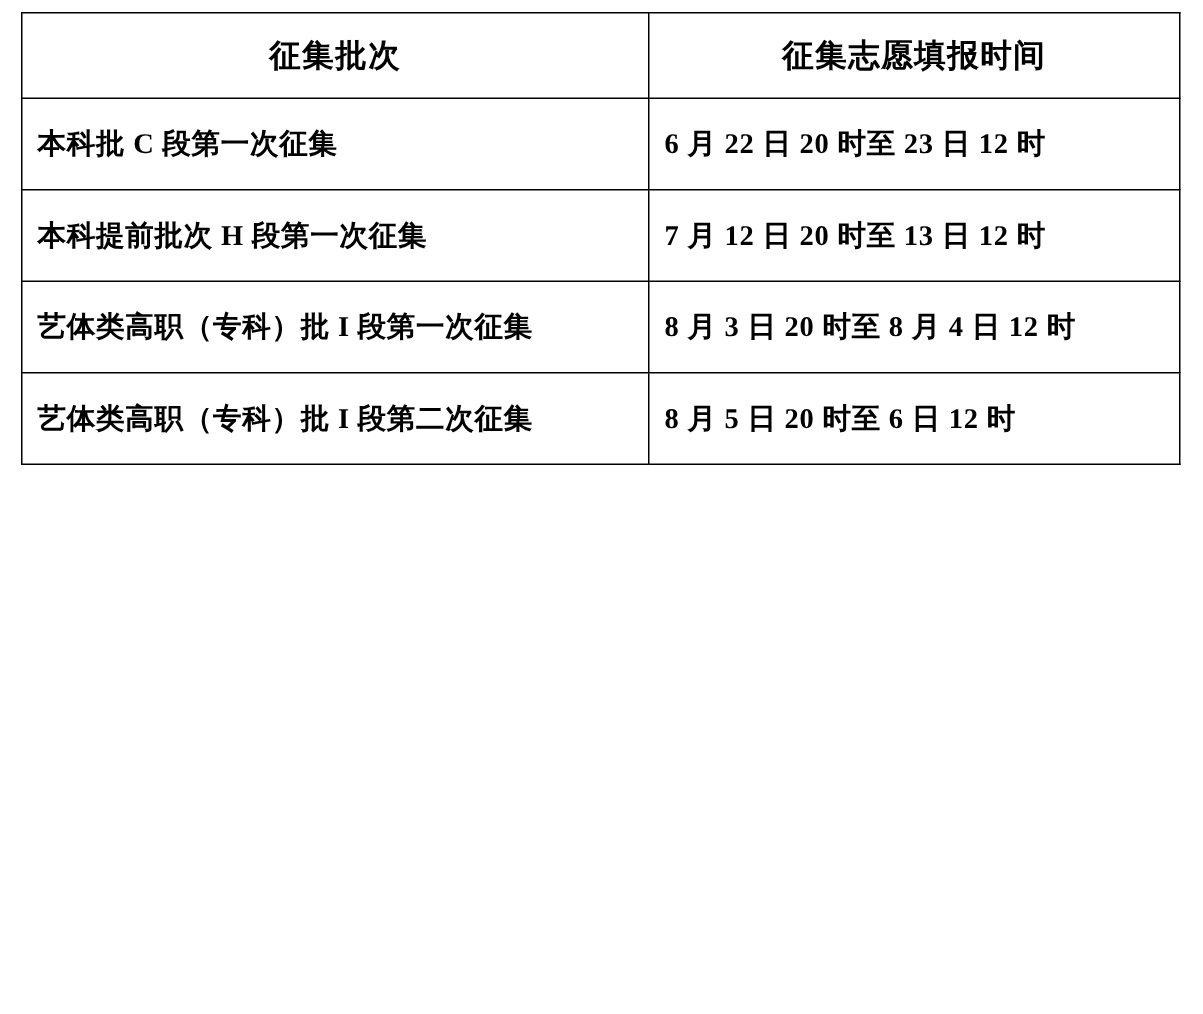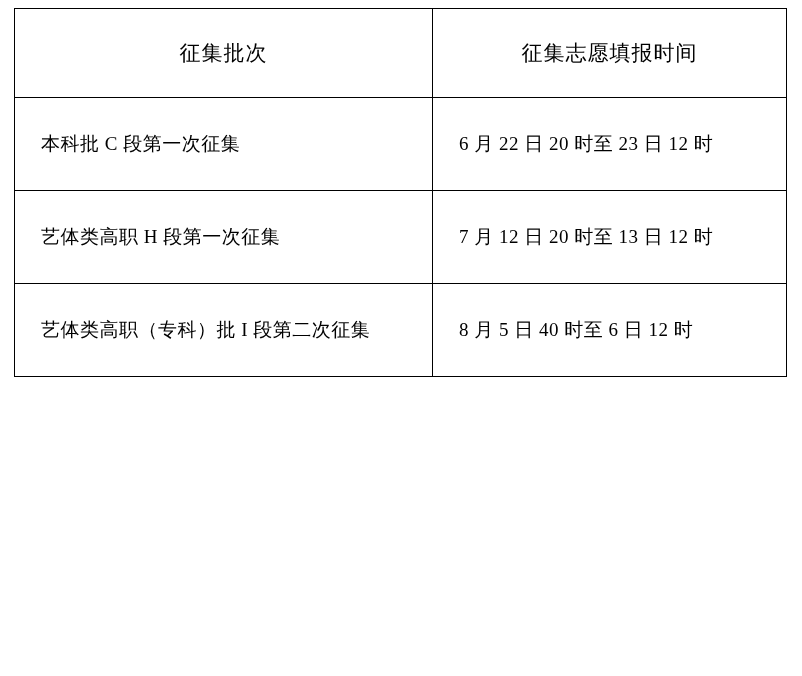--- a/index.html
+++ b/index.html
@@ -22,23 +22,23 @@
   }
   table.schedule {
     border-collapse: collapse;
     table-layout: fixed;
     width: 772px;
     margin: 0;
   }
   table.schedule td,
   table.schedule th {
     border: 1px solid #000000;
-    padding: 16px;
+    padding: 0;
     vertical-align: middle;
-    font-weight: normal;
+    font-weight: bold;
   }
   col.c1 { width: 418px; }
   col.c2 { width: 354px; }
 
   .hdr-cell {
     height: 56px;
     text-align: center;
     font-size: 21px;
     font-weight: bold;
     letter-spacing: 1px;
@@ -88,29 +88,37 @@
       <tr>
         <td class="body-cell col-left">
           <div class="cell-inner">本科批 C 段第一次征集</div>
         </td>
         <td class="body-cell col-right">
           <div class="cell-inner">6 月 22 日 20 时至 23 日 12 时</div>
         </td>
       </tr>
       <tr>
         <td class="body-cell col-left">
-          <div class="cell-inner">艺体类高职 H 段第一次征集</div>
+          <div class="cell-inner">本科提前批次 H 段第一次征集</div>
         </td>
         <td class="body-cell col-right">
           <div class="cell-inner">7 月 12 日 20 时至 13 日 12 时</div>
         </td>
       </tr>
       <tr>
         <td class="body-cell col-left">
+          <div class="cell-inner">艺体类高职（专科）批 I 段第一次征集</div>
+        </td>
+        <td class="body-cell col-right">
+          <div class="cell-inner">8 月 3 日 20 时至 8 月 4 日 12 时</div>
+        </td>
+      </tr>
+      <tr>
+        <td class="body-cell col-left">
           <div class="cell-inner">艺体类高职（专科）批 I 段第二次征集</div>
         </td>
         <td class="body-cell col-right">
-          <div class="cell-inner">8 月 5 日 40 时至 6 日 12 时</div>
+          <div class="cell-inner">8 月 5 日 20 时至 6 日 12 时</div>
         </td>
       </tr>
     </tbody>
   </table>
 </div>
 
 </body></html>

